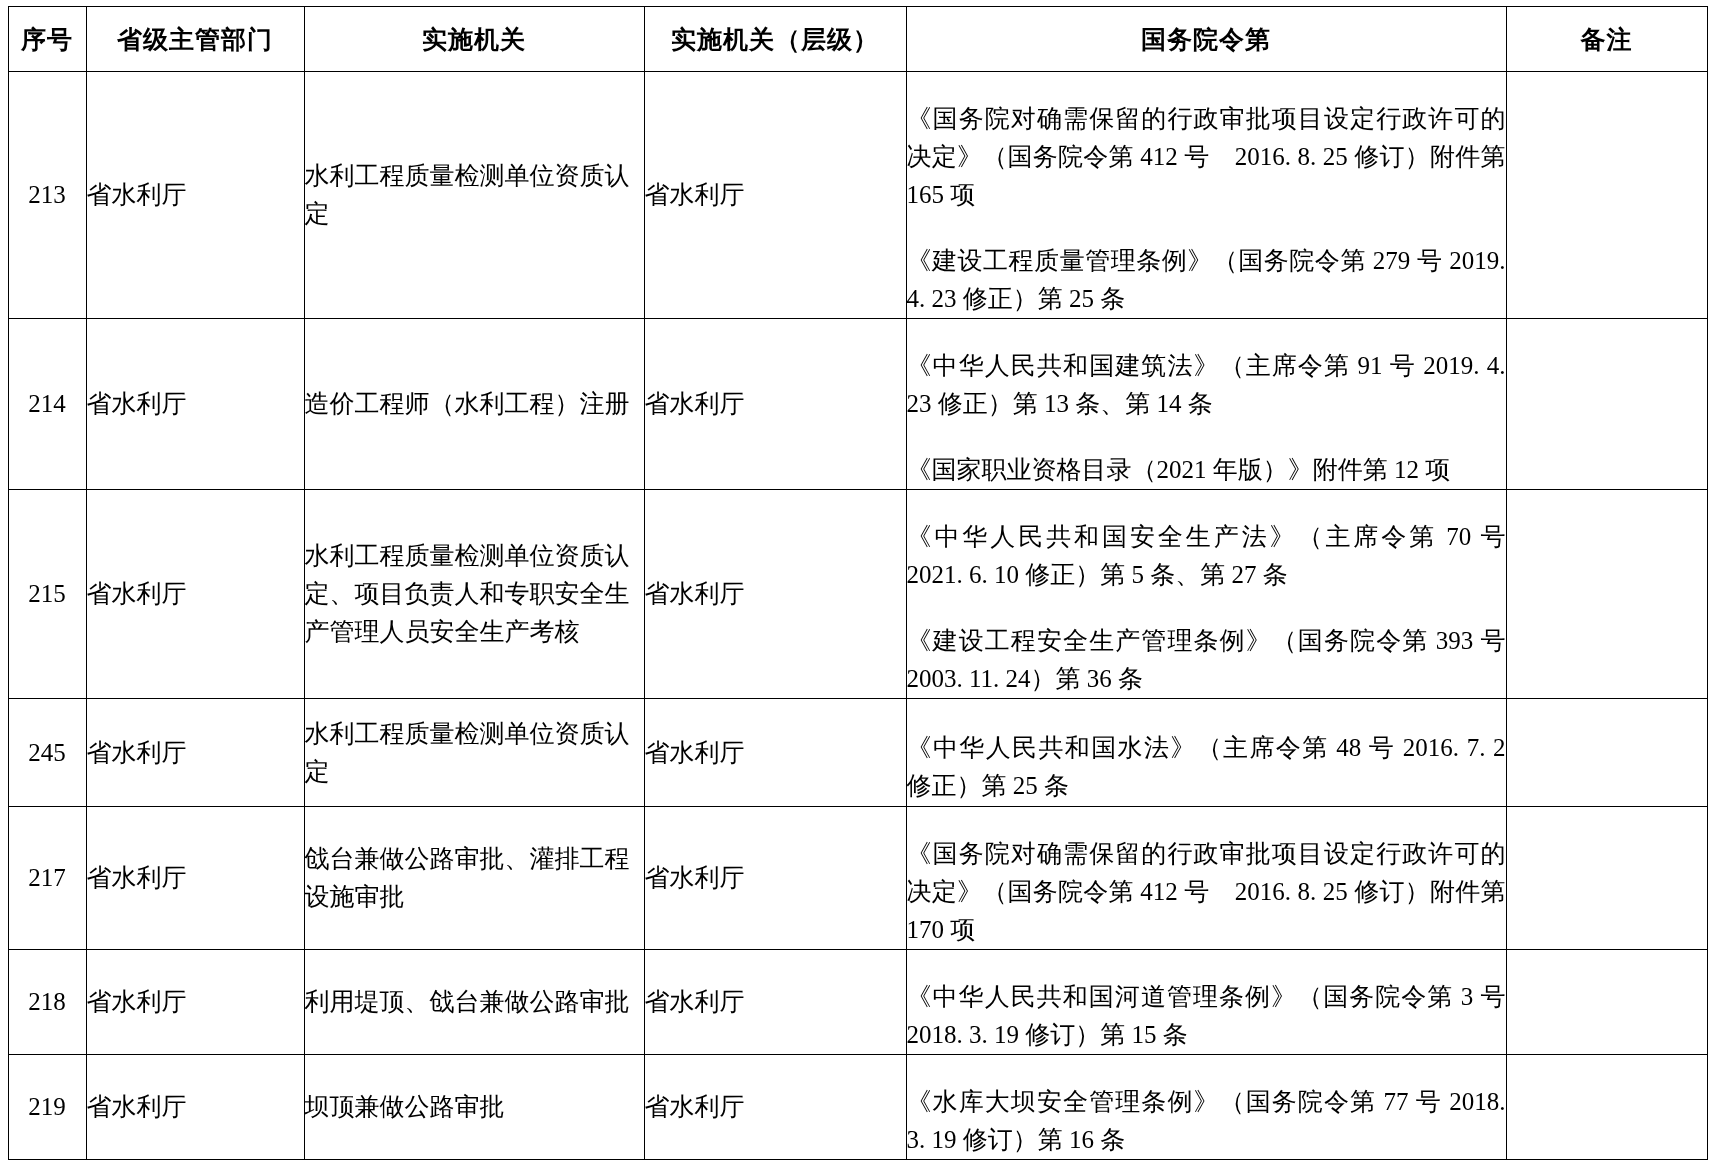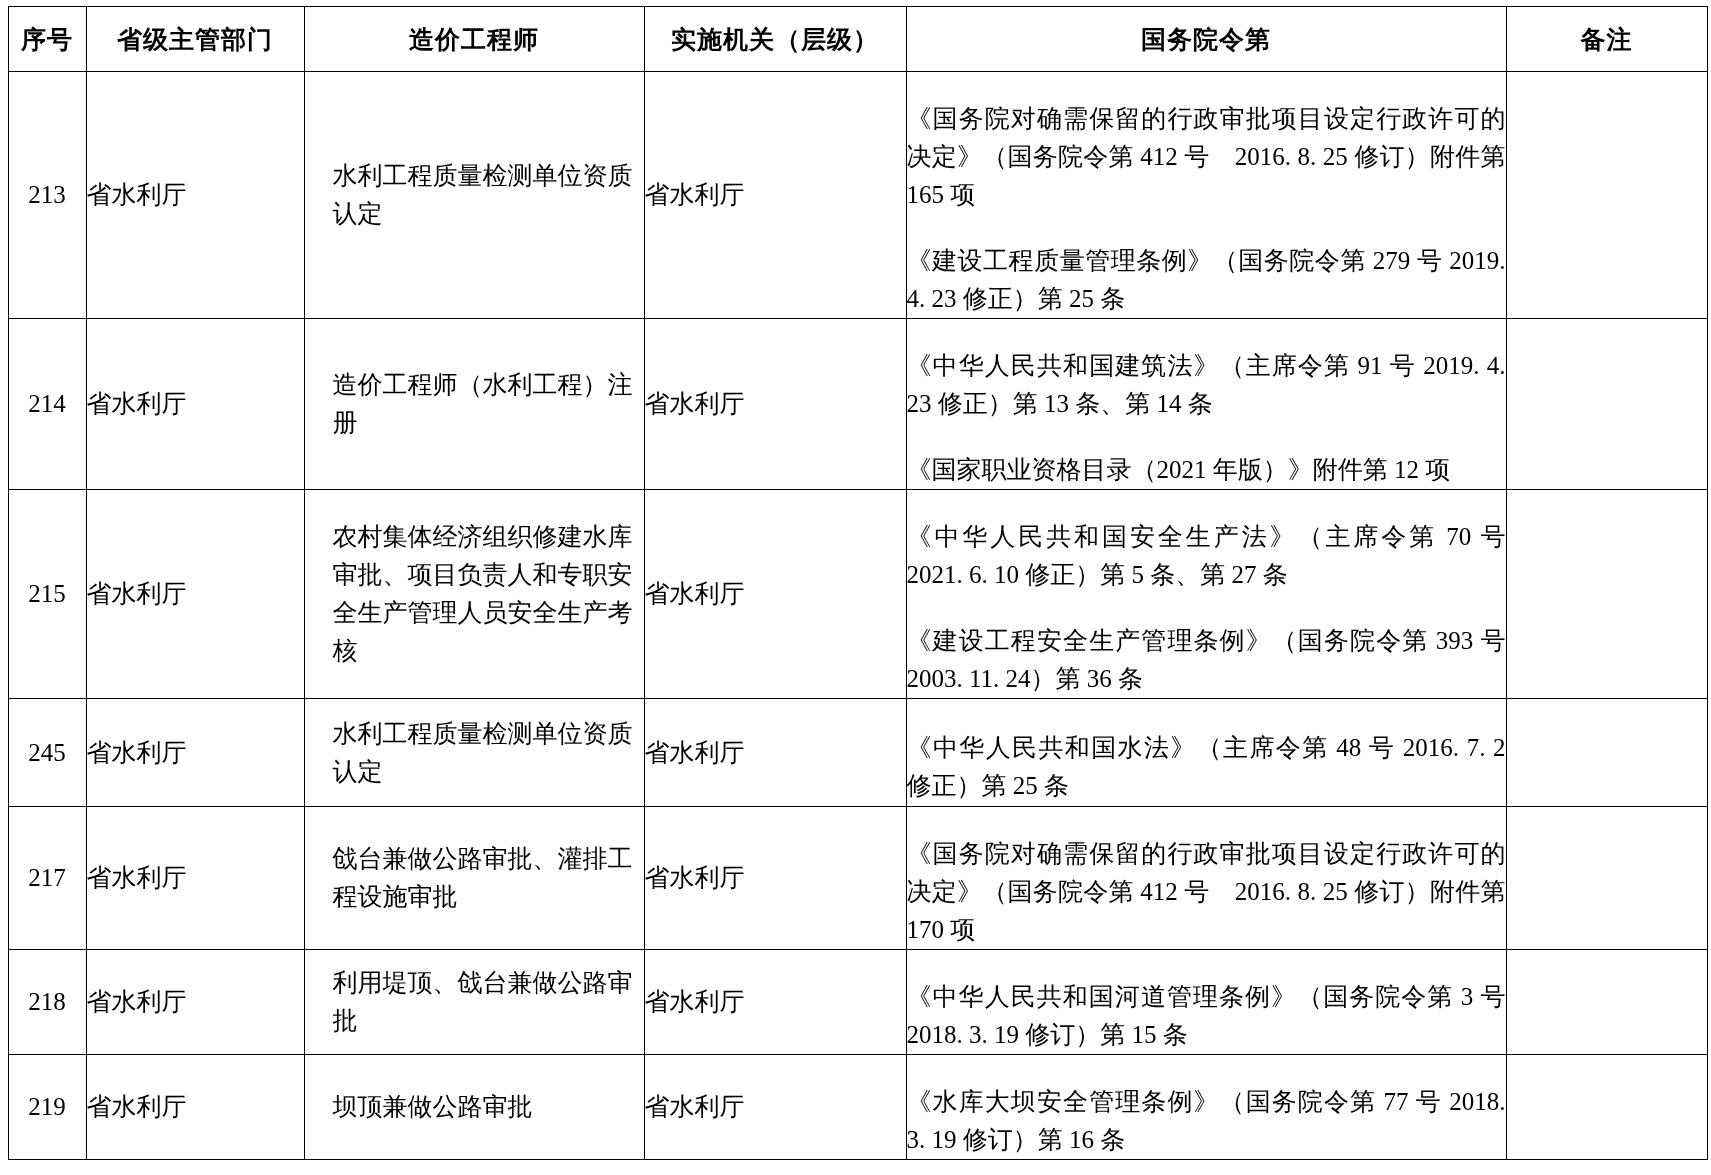--- a/index.html
+++ b/index.html
@@ -76,41 +76,40 @@
     text-align: center;
   }
   .basis-line {
     display: block;
     text-align: justify;
     text-justify: inter-ideograph;
     margin-top: 28px;
   }
   .item-text {
     display: block;
-    margin-left: 28px;
   }
 </style>
 </head>
 <body>
 
 <div class="page">
   <table class="doc-table">
     <colgroup>
       <col class="c-seq">
       <col class="c-dept">
       <col class="c-item">
       <col class="c-org">
       <col class="c-basis">
       <col class="c-remark">
     </colgroup>
     <thead>
       <tr>
         <th>序号</th>
         <th>省级主管部门</th>
-        <th>造价工程师</th>
+        <th>实施机关</th>
         <th>实施机关（层级）</th>
         <th>国务院令第</th>
         <th>备注</th>
       </tr>
     </thead>
     <tbody id="table-body">
         <tr style="height: 205px;">
           <td class="seq">213</td>
           <td class="dept">省水利厅</td>
           <td class="item">
@@ -133,21 +132,21 @@
           <td class="basis">
             <span class="basis-line">《中华人民共和国建筑法》（主席令第 91 号 2019. 4. 23 修正）第 13 条、第 14 条</span>
             <span class="basis-line">《国家职业资格目录（2021 年版）》附件第 12 项</span>
           </td>
           <td class="remark"></td>
         </tr>
         <tr style="height: 170px;">
           <td class="seq">215</td>
           <td class="dept">省水利厅</td>
           <td class="item">
-            <span class="item-text">农村集体经济组织修建水库审批、项目负责人和专职安全生产管理人员安全生产考核</span>
+            <span class="item-text">水利工程质量检测单位资质认定、项目负责人和专职安全生产管理人员安全生产考核</span>
           </td>
           <td class="org">省水利厅</td>
           <td class="basis">
             <span class="basis-line">《中华人民共和国安全生产法》（主席令第 70 号　2021. 6. 10 修正）第 5 条、第 27 条</span>
             <span class="basis-line">《建设工程安全生产管理条例》（国务院令第 393 号　2003. 11. 24）第 36 条</span>
           </td>
           <td class="remark"></td>
         </tr>
         <tr style="height: 108px;">
           <td class="seq">245</td>

